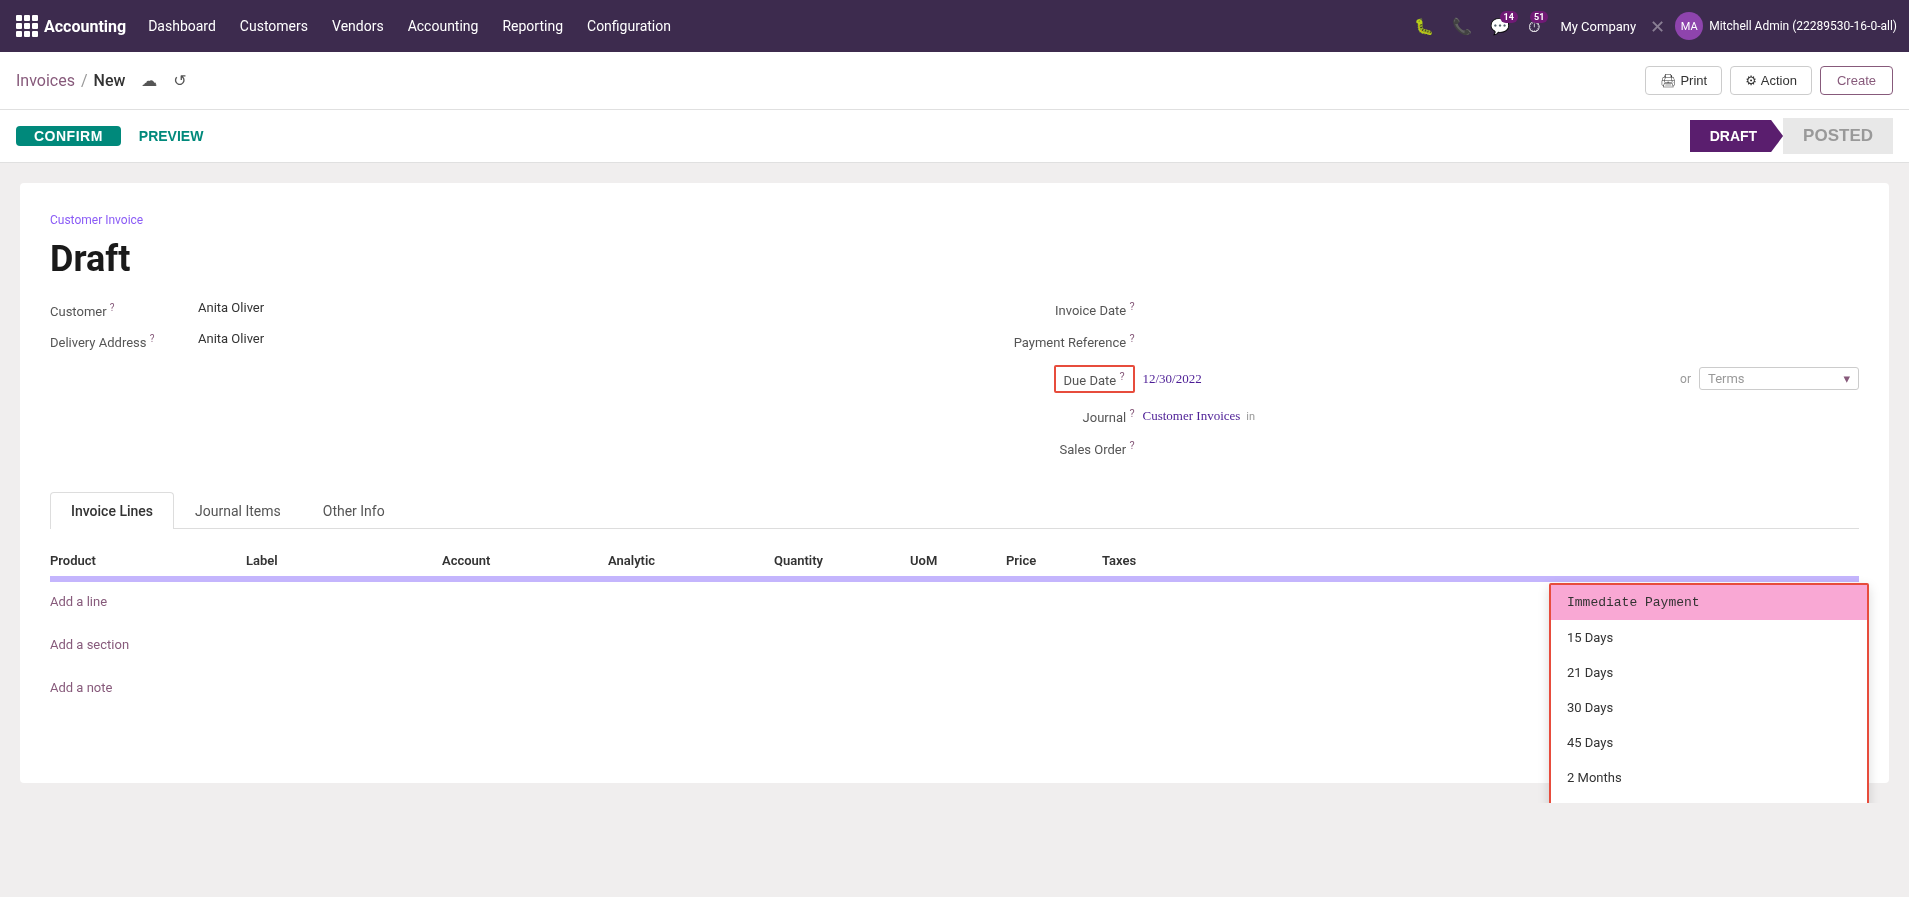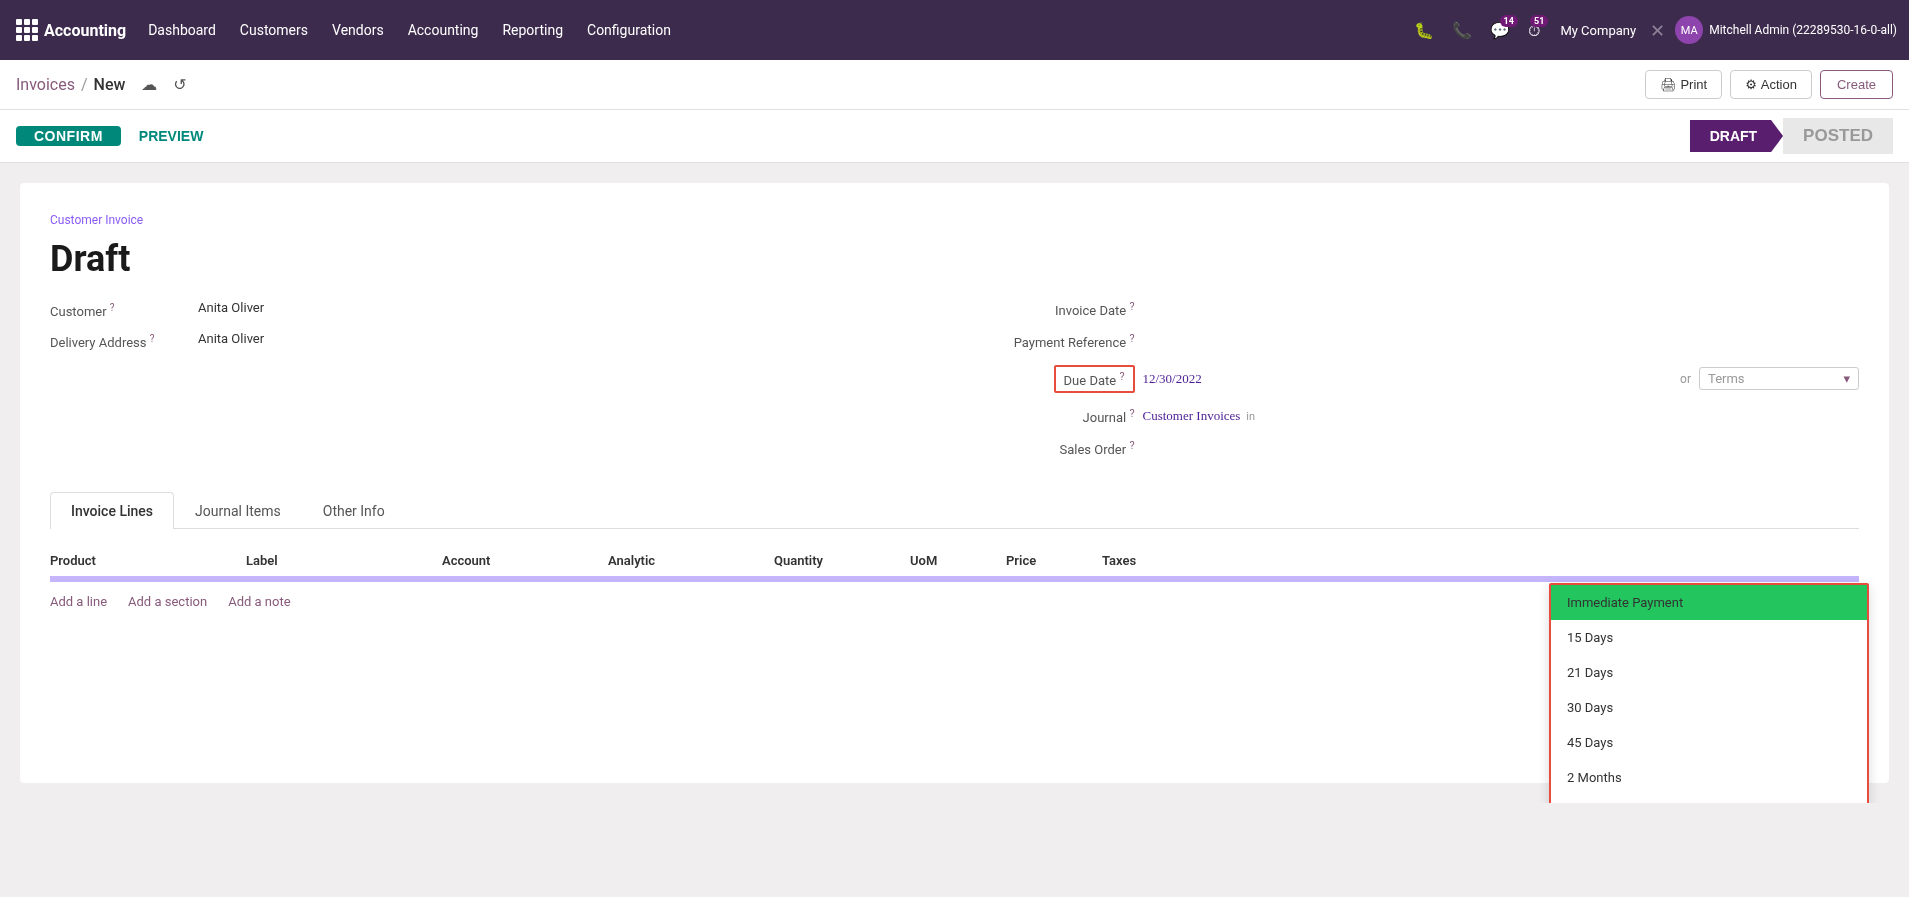--- a/index.html
+++ b/index.html
@@ -4,21 +4,21 @@
   <style>
     * { box-sizing: border-box; margin: 0; padding: 0; }
     body { font-family: -apple-system, BlinkMacSystemFont, 'Segoe UI', Roboto, sans-serif; font-size: 14px; background: #f0eeee; color: #333; }
 
     
     .top-nav {
       background: #3d2b4e;
       color: white;
       display: flex;
       align-items: center;
-      height: 60px;
+      height: 52px;
       padding: 0 8px;
       gap: 4px;
     }
     .nav-logo {
       display: flex;
       align-items: center;
       gap: 6px;
       font-weight: bold;
       font-size: 16px;
       color: white;
@@ -102,21 +102,21 @@
       justify-content: center;
       color: white;
       font-size: 11px;
       overflow: hidden;
     }
 
     
     .breadcrumb-bar {
       background: white;
       padding: 0 16px;
-      height: 50px;
+      height: 58px;
       display: flex;
       align-items: center;
       justify-content: space-between;
       border-bottom: 1px solid #e0e0e0;
     }
     .breadcrumb {
       display: flex;
       align-items: center;
       gap: 4px;
       font-size: 16px;
@@ -348,21 +348,21 @@
       right: 20px;
       top: 400px;
       box-shadow: 0 4px 12px rgba(0,0,0,0.15);
     }
     .dropdown-item {
       padding: 10px 16px;
       cursor: pointer;
       font-size: 13px;
       color: #333;
     }
-    .dropdown-item.highlighted { background: #22c55e; }
+    .dropdown-item.highlighted { background: #f9a8d4; font-family: Liberation Mono, monospace; }
     .dropdown-search-more {
       padding: 8px 16px;
       color: #875a7b;
       cursor: pointer;
       font-size: 13px;
     }
     .dropdown-start-typing {
       padding: 8px 16px;
       color: #999;
       font-style: italic;
@@ -405,22 +405,23 @@
       border-bottom: 6px solid #c4b5fd;
       gap: 16px;
     }
     .table-col-header {
       font-weight: 600;
       font-size: 13px;
       color: #333;
     }
     .table-actions {
       display: flex;
-      gap: 21px;
+      gap: 28px;
       padding: 12px 0;
+      flex-direction: column;
     }
     .table-action-link {
       color: #875a7b;
       font-size: 13px;
       cursor: pointer;
       text-decoration: none;
     }
 
     
     .journal-row {

